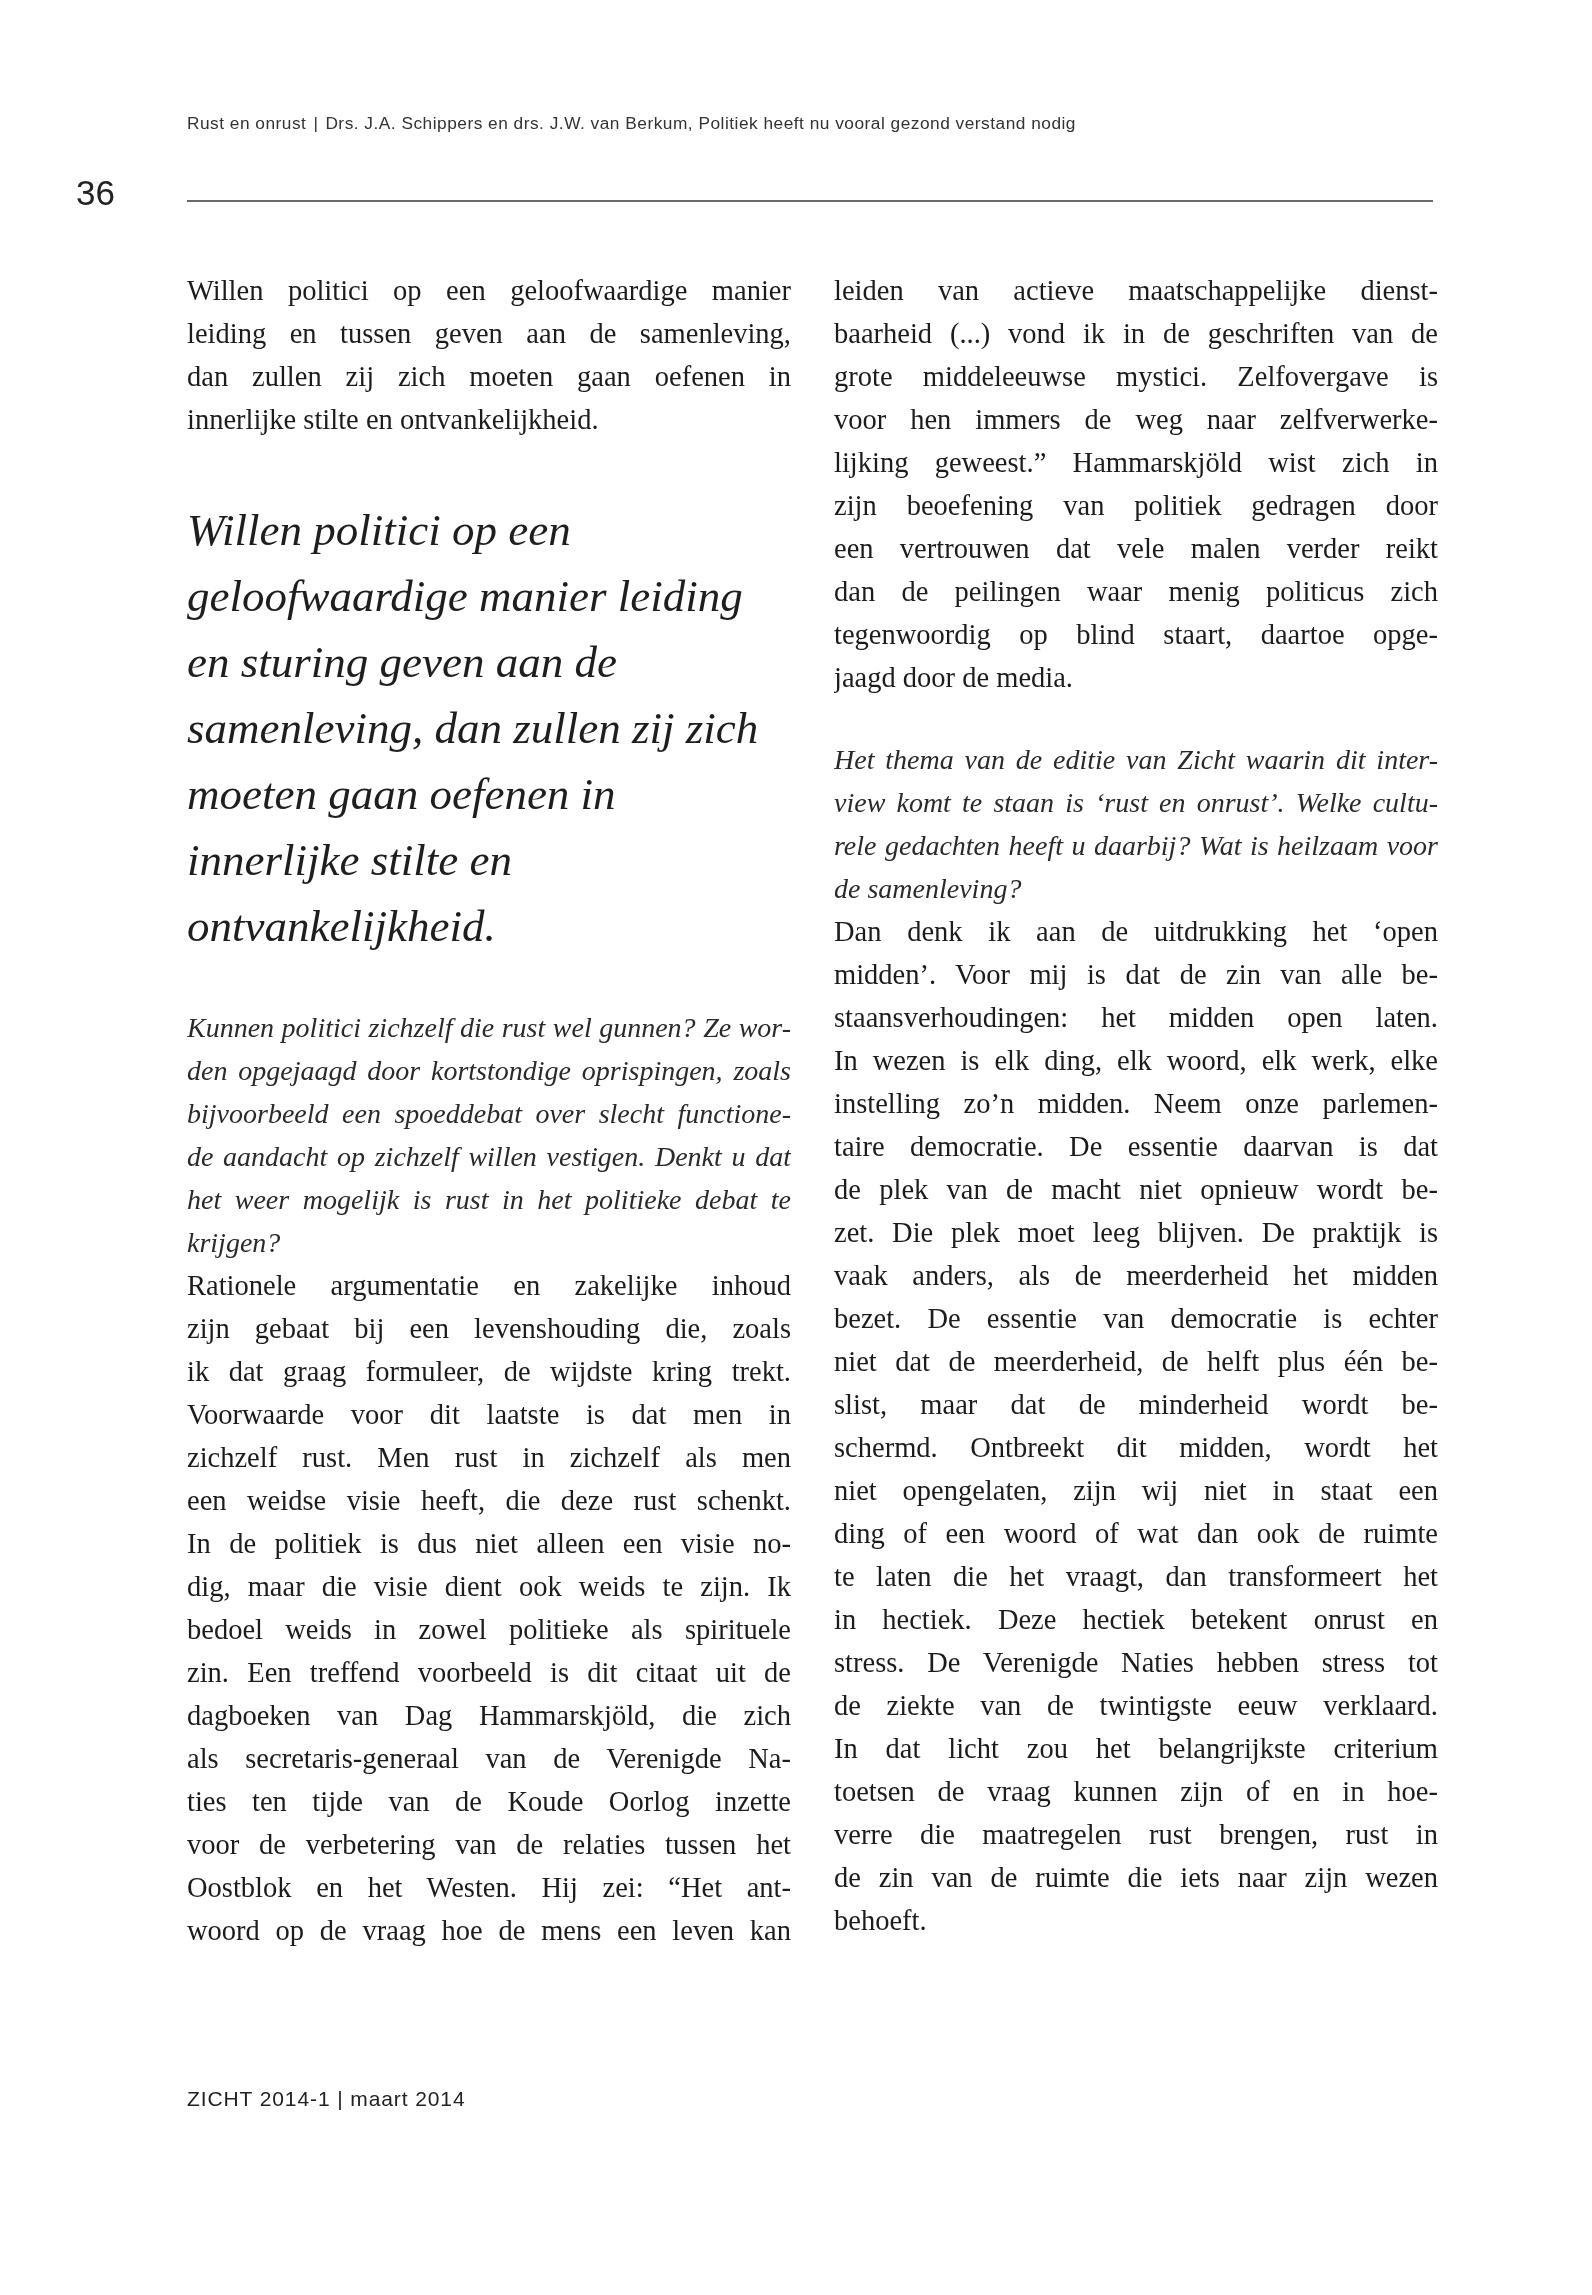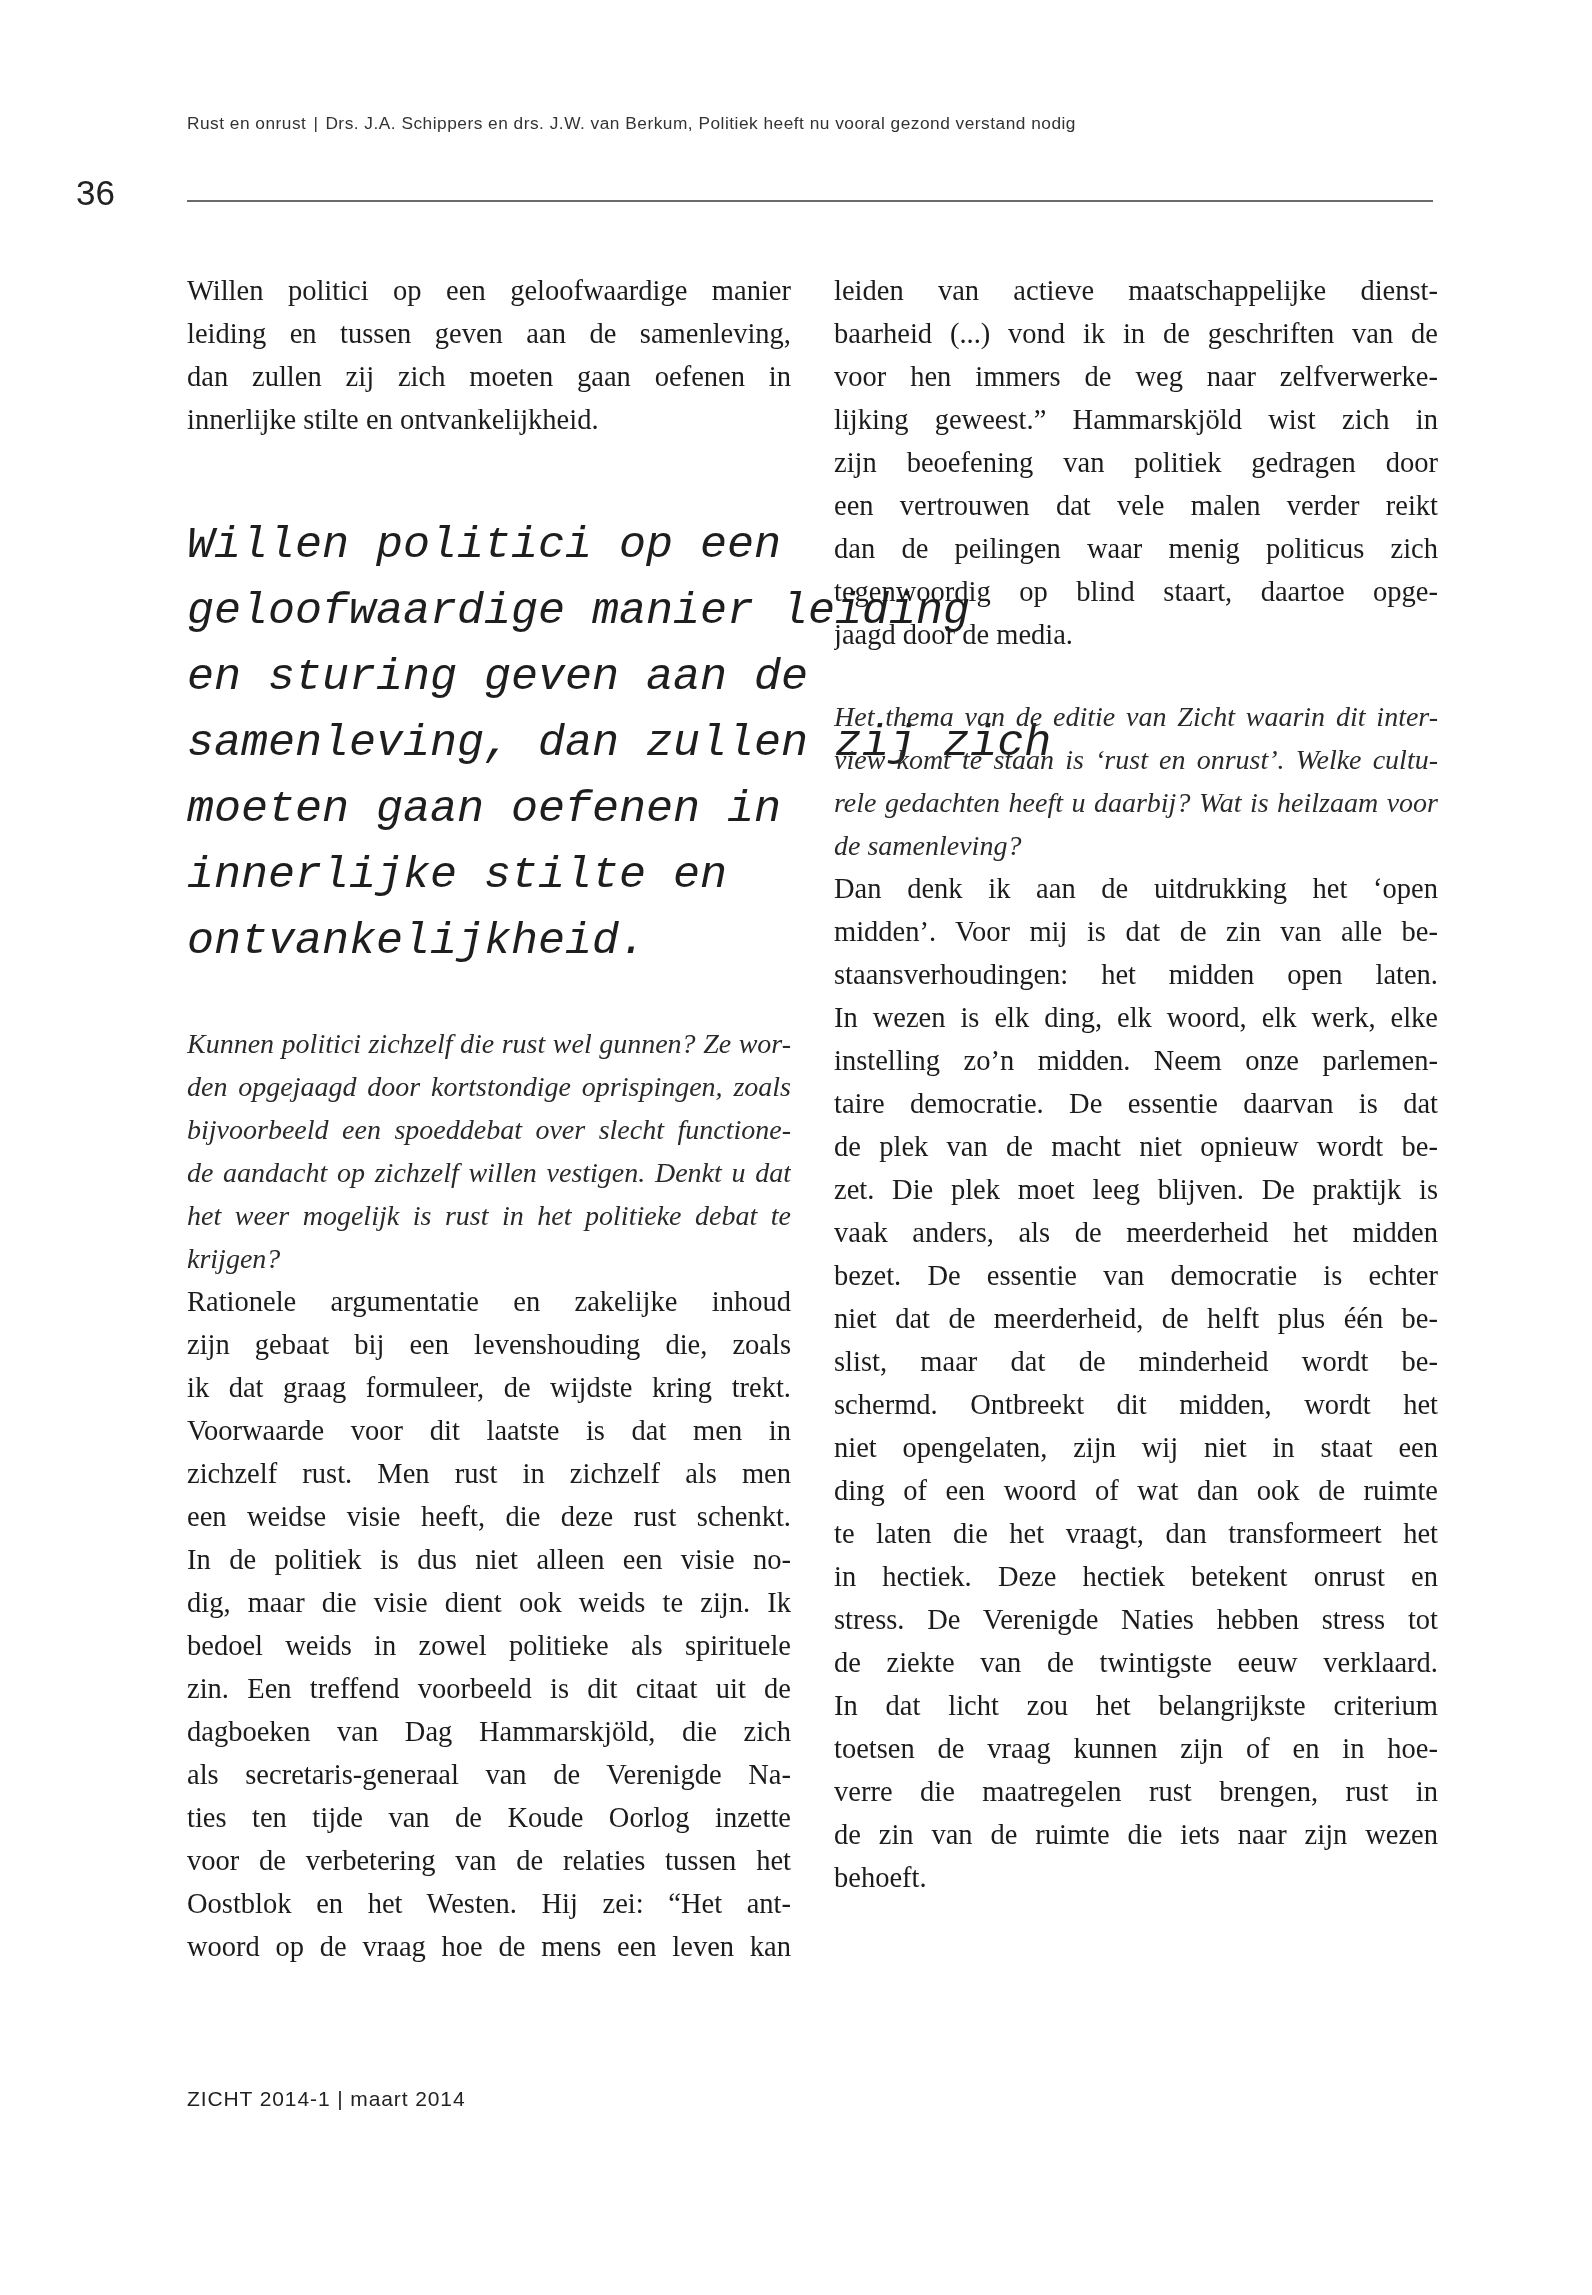--- a/index.html
+++ b/index.html
@@ -19,21 +19,21 @@
   .column { position: absolute; top: 269px; width: 604px; font-family: "Liberation Serif", serif; }
   .col-left { left: 187px; }
   .col-right { left: 834px; }
   .line {
     display: block; height: 43px; line-height: 43px; font-size: 28.5px;
     white-space: nowrap; text-align: justify; text-align-last: justify; overflow: hidden;
   }
   .line.last { text-align-last: left; }
   .q .line { font-style: italic; font-size: 28px; color: #2a2a2a; }
   .pull {
-    margin-top: 72px; margin-bottom: 47px; font-family: Liberation Mono, monospace;
+    margin-top: 56px; margin-bottom: 47px;
   }
   .pull .pline {
     display: block; height: 66px; line-height: 66px; font-size: 45px;
     font-style: italic; white-space: nowrap; color: #1e1e1e;
   }
   .gap-small { height: 39px; }
   .footer {
     position: absolute; left: 187px; top: 2087px;
     font-family: "Liberation Sans", sans-serif; font-size: 21px; letter-spacing: 0.9px; color: #222;
     white-space: nowrap;
@@ -91,20 +91,21 @@
       <span class="line">voor de verbetering van de relaties tussen het</span>
       <span class="line">Oostblok en het Westen. Hij zei: “Het ant-</span>
       <span class="line">woord op de vraag hoe de mens een leven kan</span>
     </div>
 </div>
 
 <div class="column col-right">
   <div>
       <span class="line">leiden van actieve maatschappelijke dienst-</span>
       <span class="line">baarheid (...) vond ik in de geschriften van de</span>
+      <span class="line">grote middeleeuwse mystici. Zelfovergave is</span>
       <span class="line">voor hen immers de weg naar zelfverwerke-</span>
       <span class="line">lijking geweest.” Hammarskjöld wist zich in</span>
       <span class="line">zijn beoefening van politiek gedragen door</span>
       <span class="line">een vertrouwen dat vele malen verder reikt</span>
       <span class="line">dan de peilingen waar menig politicus zich</span>
       <span class="line">tegenwoordig op blind staart, daartoe opge-</span>
       <span class="line last">jaagd door de media.</span>
     </div>
   <div class="gap-small"></div>
   <div class="q">

